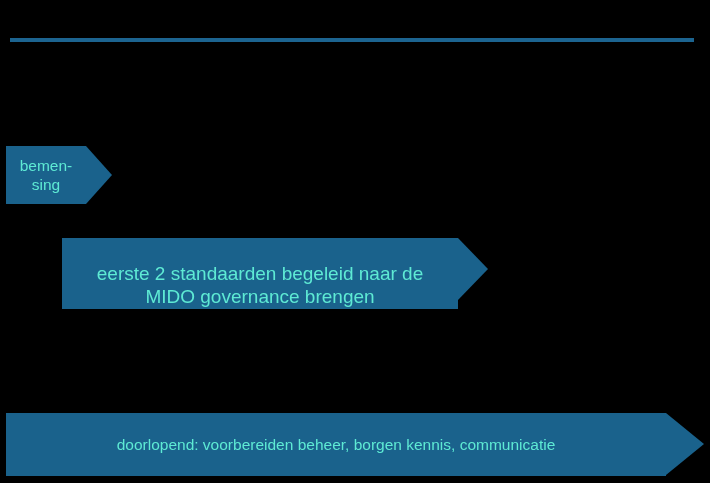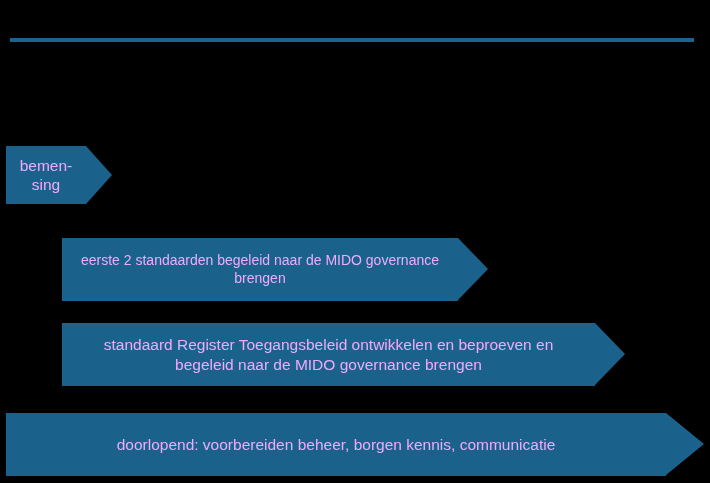--- a/index.html
+++ b/index.html
@@ -23,21 +23,21 @@
     top: 38px;
     width: 684px;
     height: 4px;
     background: #1c6490;
   }
 
   
   .arrow {
     position: absolute;
     background: #1a628c;
-    color: #f0abfc;
+    color: #5eead4;
     display: flex;
     align-items: center;
     justify-content: center;
     box-sizing: border-box;
     text-align: center;
     line-height: 1.25;
   }
 
   
   .arrow::after {
@@ -62,23 +62,24 @@
   }
   #arrow-bemensing::after {
     border-width: 29px 0 29px 26px;
   }
 
   
   #arrow-band-1 {
     left: 62px;
     top: 238px;
     width: 396px;
-    height: 63px;
-    font-size: 14px;
+    height: 71px;
+    font-size: 19px;
     padding: 0 16px;
+    align-items: flex-end;
   }
   #arrow-band-1::after {
     border-width: 31.5px 0 31.5px 30px;
   }
 
   
   #arrow-band-2 {
     left: 62px;
     top: 323px;
     width: 533px;
@@ -118,21 +119,18 @@
 
   <div class="arrow" id="arrow-bemensing">
     <span class="arrow-label">bemen-
 sing</span>
   </div>
 
   <div class="arrow" id="arrow-band-1">
     <span class="arrow-label">eerste 2 standaarden  begeleid naar de MIDO governance brengen</span>
   </div>
 
-  <div class="arrow" id="arrow-band-2">
-    <span class="arrow-label">standaard Register Toegangsbeleid  ontwikkelen en beproeven en begeleid naar de MIDO governance brengen</span>
-  </div>
 
   <div class="arrow" id="arrow-band-3">
     <span class="arrow-label">doorlopend: voorbereiden beheer, borgen kennis, communicatie</span>
   </div>
 
 </div>
 
 </body></html>

